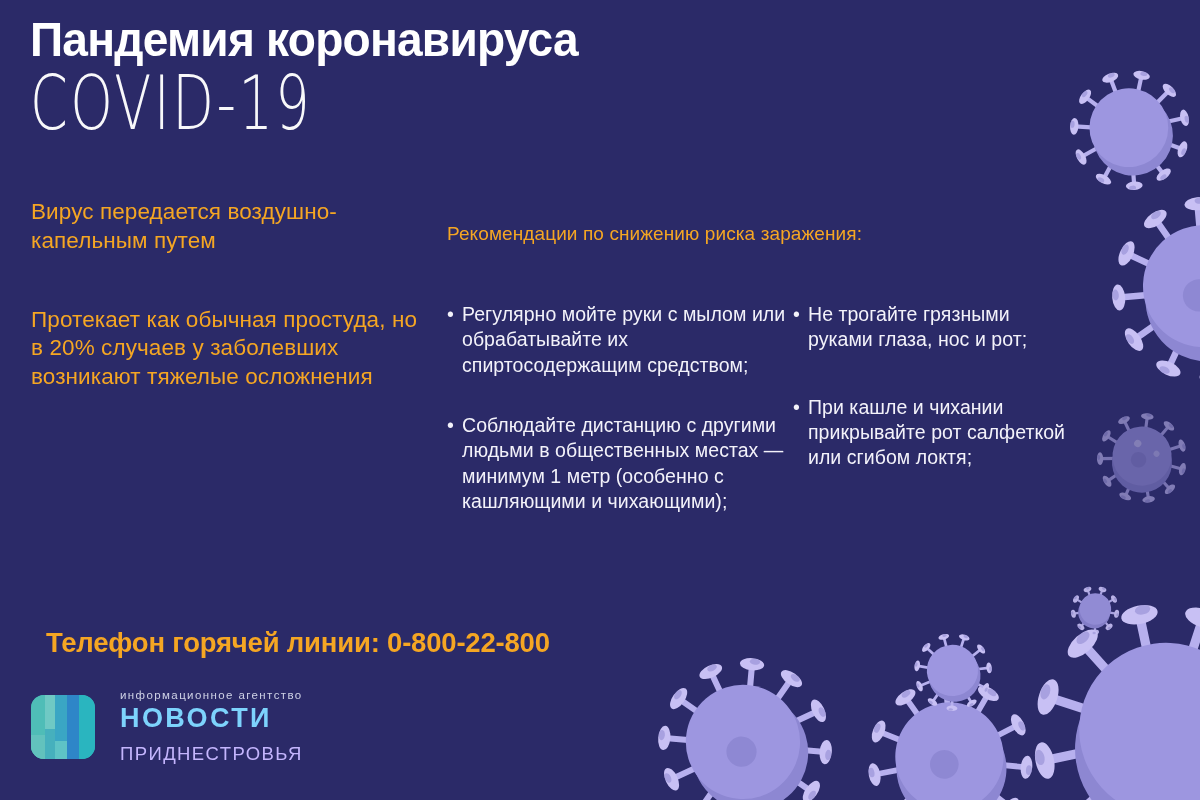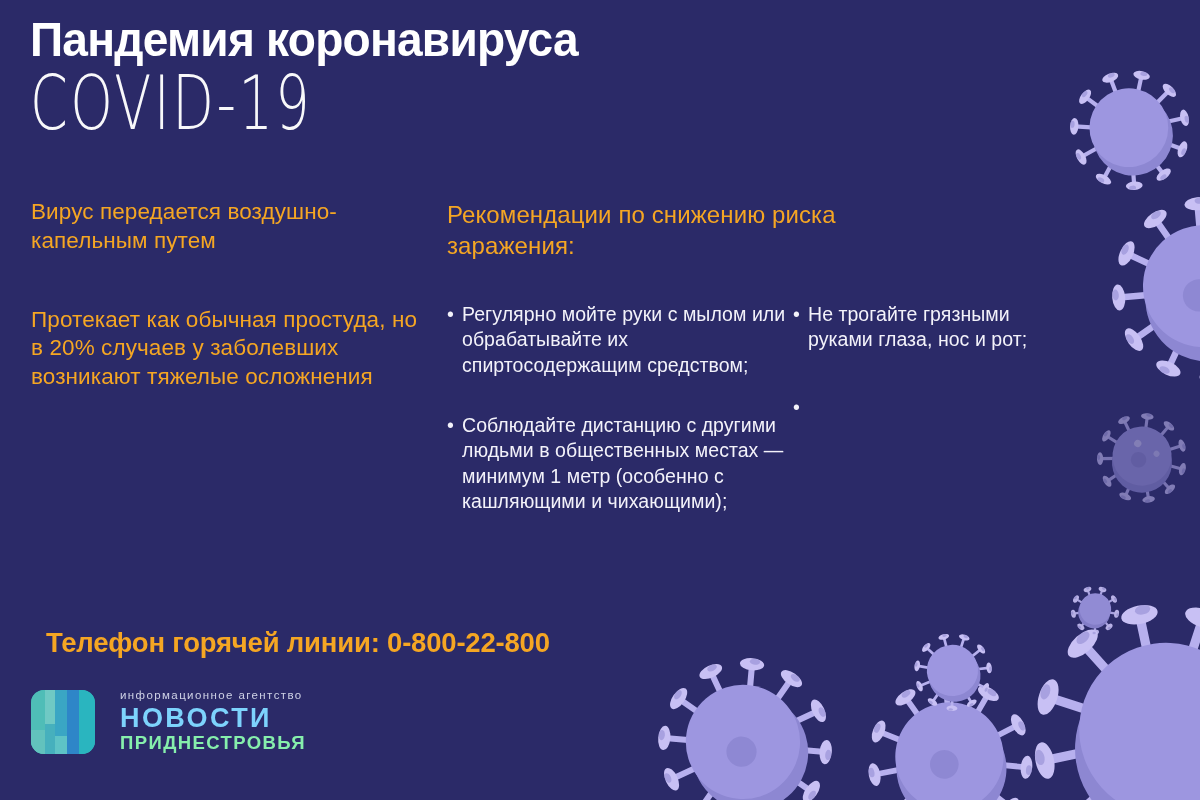--- a/index.html
+++ b/index.html
@@ -93,24 +93,24 @@
     font-weight: 700;
     font-size: 27.5px;
     letter-spacing: -0.2px;
     white-space: nowrap;
   }
 
   
   .rec-heading {
     position: absolute;
     left: 447px;
-    top: 199px;
+    top: 222px;
     width: 520px;
     color: #f5a623;
-    font-size: 24px;
+    font-size: 19px;
     line-height: 1.3;
     letter-spacing: 0.1px;
   }
 
   .rec-col {
     position: absolute;
     top: 302px;
   }
   .rec-col.col-a { left: 447px; width: 340px; }
   .rec-col.col-b { left: 793px; width: 280px; }
@@ -166,26 +166,26 @@
     margin-bottom: 3px;
   }
   .logo-line2 {
     color: #7dd3fc;
     font-size: 27px;
     font-weight: 700;
     letter-spacing: 2.4px;
     line-height: 1.02;
   }
   .logo-line3 {
-    color: #86efac;
+    color: #c4b5fd;
     font-size: 18.5px;
-    font-weight: 700;
+    font-weight: 400;
     letter-spacing: 1.4px;
     line-height: 1.1;
-    margin-top: 1px;
+    margin-top: 12px;
   }
 </style>
 </head>
 <body>
 
 <div id="poster">
 
   <svg id="virus-layer" viewBox="0 0 1200 800" xmlns="http://www.w3.org/2000/svg" aria-hidden="true">
       <g opacity="1" transform="translate(1130,130) rotate(12)">
         <g transform="rotate(0)">
@@ -699,20 +699,21 @@
       </div>
     </div>
 
     <div class="rec-col col-b">
       <div class="bullet">
         <span class="dot">•</span>
         <span>Не трогайте грязными руками глаза, нос и рот;</span>
       </div>
       <div class="bullet">
         <span class="dot">•</span>
+        <span>При кашле и чихании прикрывайте рот салфеткой или сгибом локтя;</span>
       </div>
     </div>
 
     <div class="logo">
       <div class="logo-mark" id="logo-mark">
           <div class="bar" style="left: 0px; width: 14px; background: rgb(79, 189, 183);"></div>
           <div class="bar" style="left: 14px; width: 10px; background: rgb(70, 176, 189);"></div>
           <div class="bar" style="left: 24px; width: 12px; background: rgb(58, 166, 196);"></div>
           <div class="bar" style="left: 36px; width: 12px; background: rgb(46, 134, 200);"></div>
           <div class="bar" style="left: 48px; width: 16px; background: rgb(42, 181, 191);"></div>

